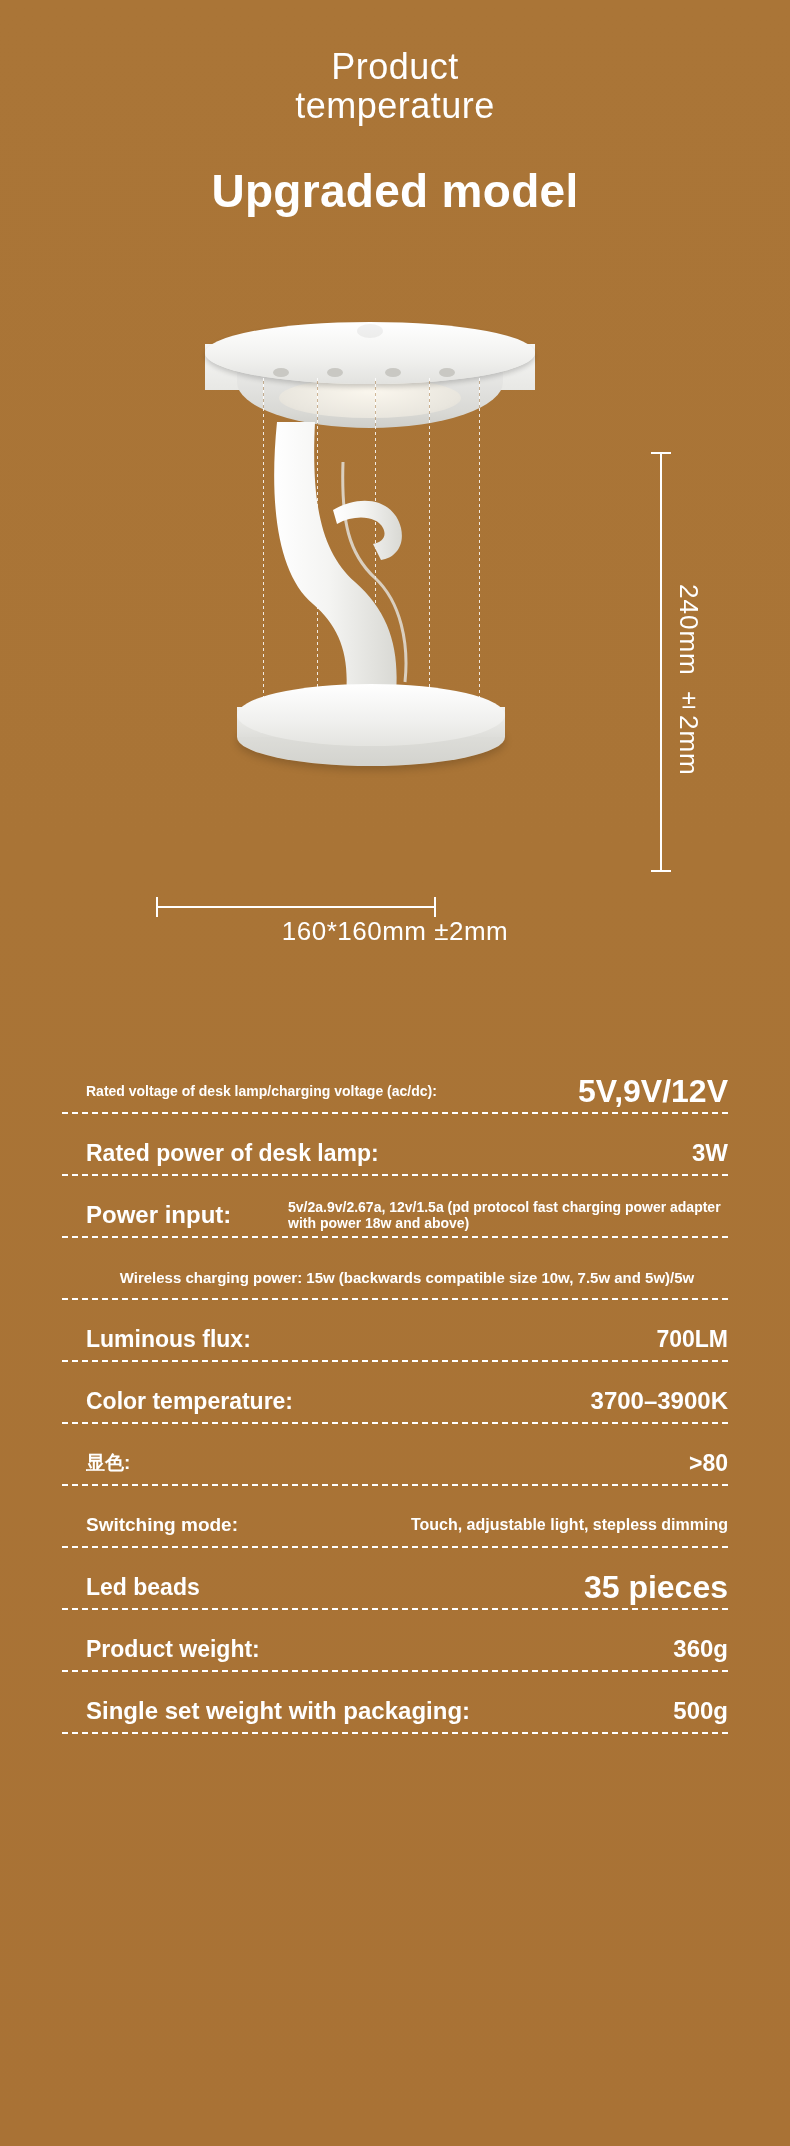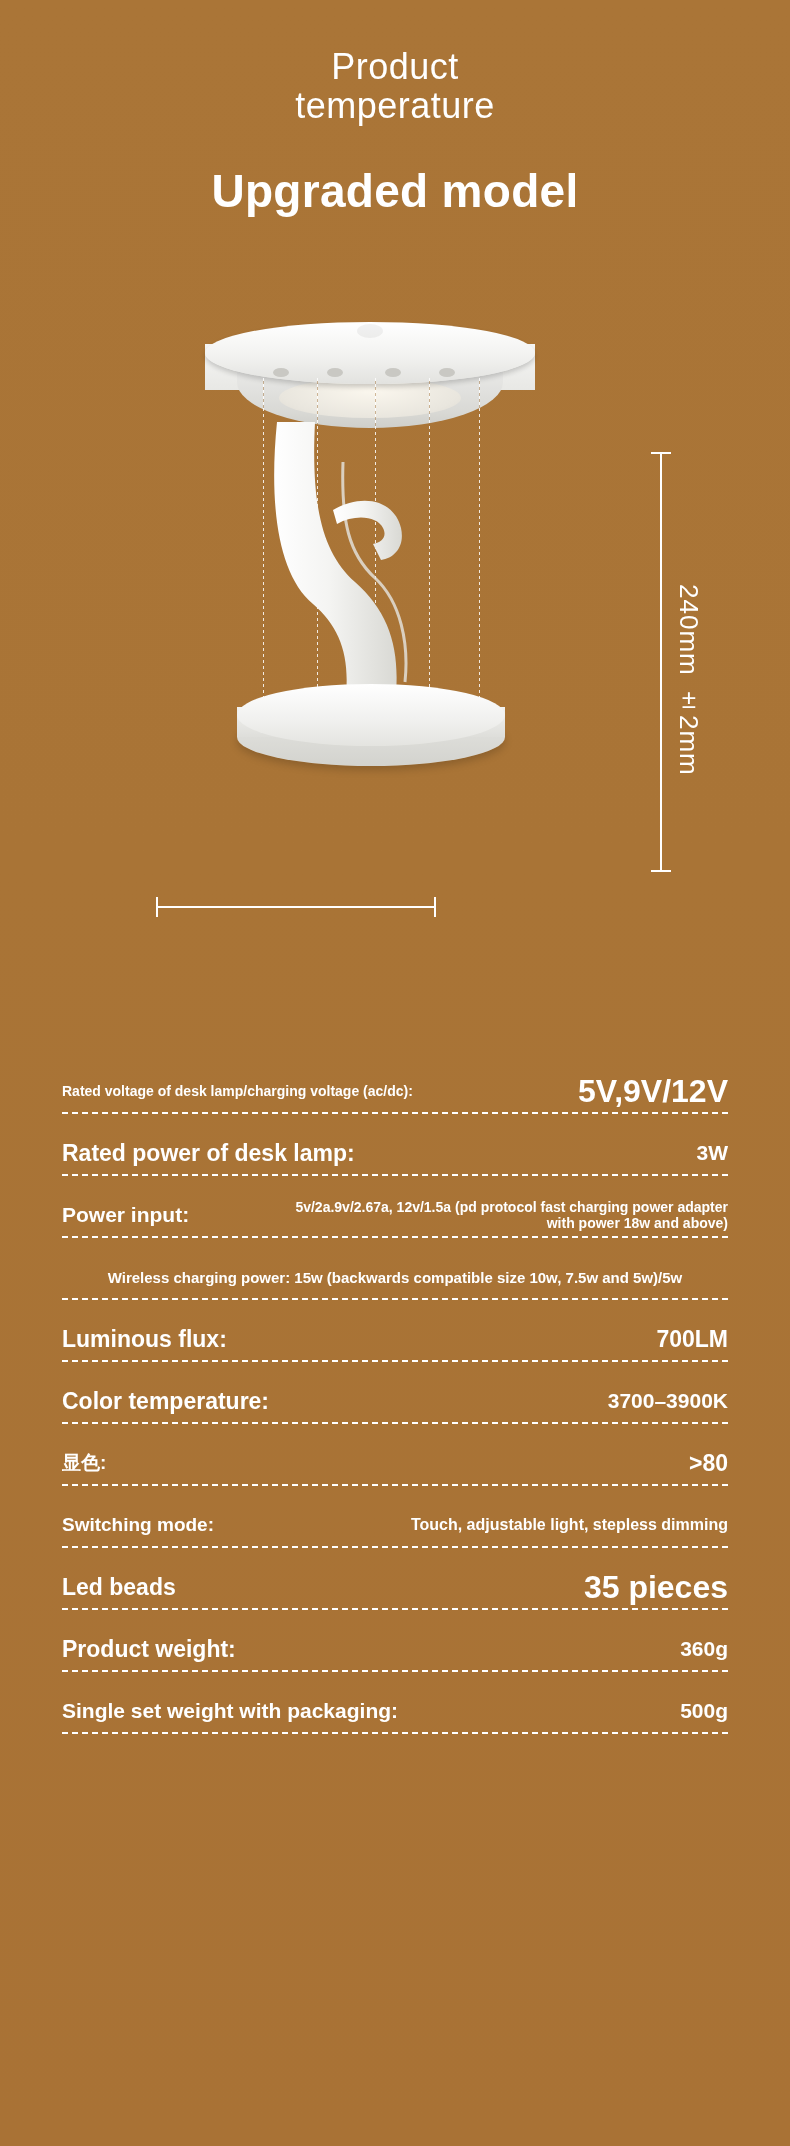--- a/index.html
+++ b/index.html
@@ -234,20 +234,21 @@
     margin: 0 62px;
     height: 62px;
   }
   .spec-inner {
     position: relative;
     height: 62px;
     display: flex;
     align-items: center;
     justify-content: space-between;
     gap: 8px;
+    margin-left: 24px;
   }
   .spec-label {
     white-space: nowrap;
     z-index: 2;
     background: transparent;
     padding-right: 6px;
   }
   .spec-value {
     white-space: nowrap;
     z-index: 2;
@@ -266,27 +267,27 @@
     right: 0;
     bottom: 8px;
     height: 0;
     border-bottom: 2px dashed #ffffff;
     z-index: 1;
   }
   .fs-14 { font-size: 14px; font-weight: bold; }
   .fs-15 { font-size: 15px; font-weight: bold; }
   .fs-16 { font-size: 16px; font-weight: bold; }
   .fs-18 { font-size: 19px; font-weight: bold; text-align: right; }
-  .fs-20 { font-size: 21px; font-weight: bold; }
+  .fs-20 { font-size: 24px; font-weight: bold; }
   .fs-22 { font-size: 23px; font-weight: bold; }
   .fs-24 { font-size: 32px; font-weight: bold; }
 
   .two-line {
     line-height: 1.15;
-    text-align: right;
+    text-align: left;
   }
 </style>
 </head>
 <body>
 
 <div class="page">
 
   <div class="header">
     <div class="title-line1">Product</div>
     <div class="title-line2">temperature</div>
@@ -329,20 +330,21 @@
 
       <div class="base-bottom"></div>
       <div class="base-side"></div>
       <div class="base-top"></div>
     </div>
 
     <div class="dim-v"></div>
     <div class="dim-v-label">240mm ±2mm</div>
 
     <div class="dim-h"></div>
+    <div class="dim-h-label">160*160mm ±2mm</div>
   </div>
 
   <div class="specs">
 
     <div class="spec-row">
       <div class="spec-inner">
         <span class="spec-label fs-14">Rated voltage of desk lamp/charging voltage (ac/dc):</span>
         <span class="spec-value fs-24">5V,9V/12V</span>
       </div>
       <div class="dash"></div>

